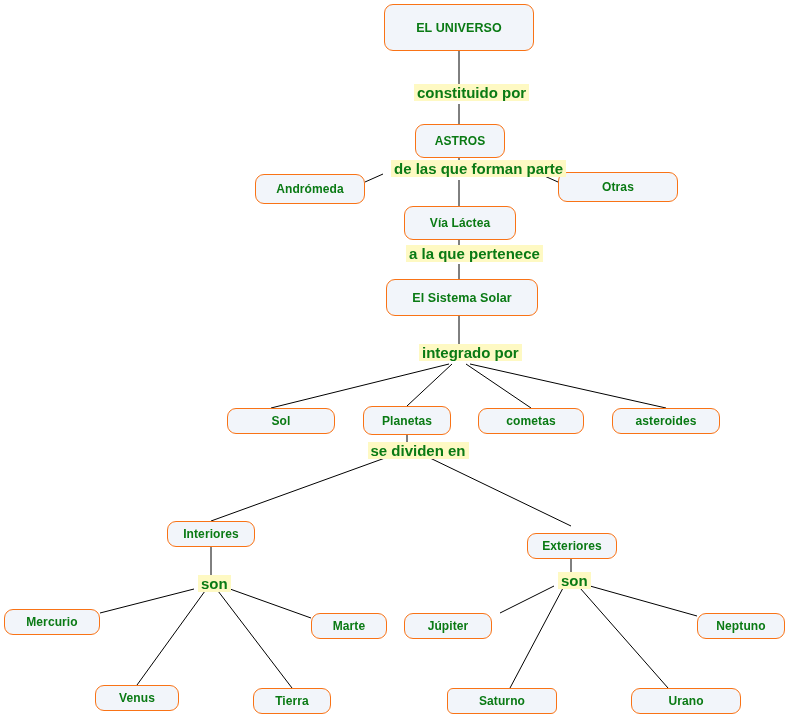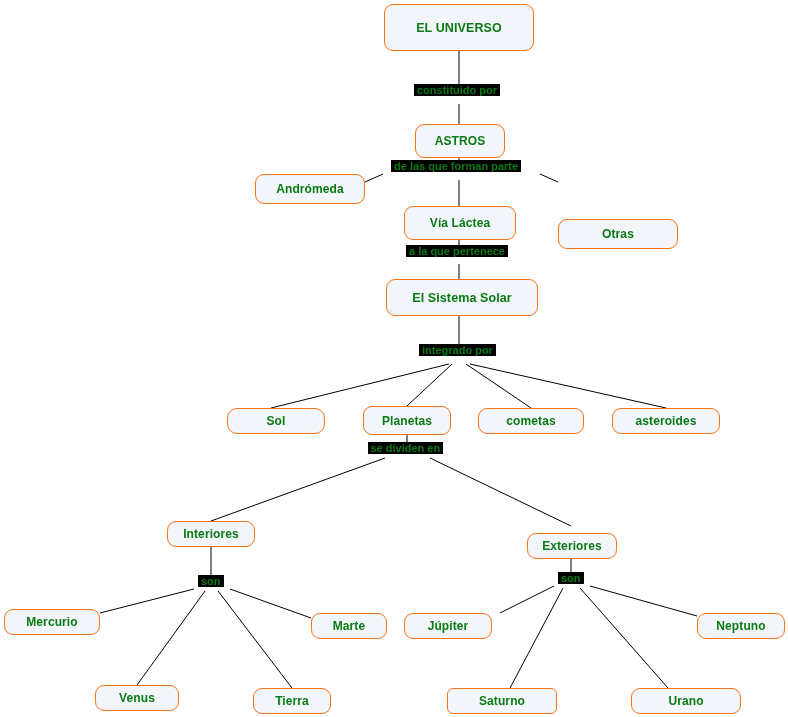--- a/index.html
+++ b/index.html
@@ -41,22 +41,22 @@
     white-space: nowrap;
     letter-spacing: 0.1px;
   }
   .node.big {
     font-size: 12.5px;
   }
   .link-label {
     position: absolute;
     color: #0a7a14;
     font-weight: bold;
-    font-size: 11px;
-    background: #000000;
+    font-size: 15px;
+    background: #fef9c3;
     padding: 0 3px;
     white-space: nowrap;
     text-align: center;
   }
 </style>
 </head>
 <body>
 
 <div id="canvas">
   <svg id="edges" viewBox="0 0 788 717">
@@ -84,24 +84,24 @@
       <line x1="571" y1="552" x2="571" y2="572" stroke="#000000" stroke-width="1"></line>
       <line x1="554" y1="586" x2="500" y2="613" stroke="#000000" stroke-width="1"></line>
       <line x1="590" y1="586" x2="697" y2="616" stroke="#000000" stroke-width="1"></line>
       <line x1="563" y1="588" x2="510" y2="688" stroke="#000000" stroke-width="1"></line>
       <line x1="580" y1="588" x2="668" y2="688" stroke="#000000" stroke-width="1"></line>
     </svg>
   <div id="nodes">
       <div class="node big" style="left: 384px; top: 4px; width: 150px; height: 47px;">EL UNIVERSO</div>
       <div class="node" style="left: 415px; top: 124px; width: 90px; height: 34px;">ASTROS</div>
       <div class="node" style="left: 255px; top: 174px; width: 110px; height: 30px;">Andrómeda</div>
-      <div class="node" style="left: 558px; top: 172px; width: 120px; height: 30px; margin-top: 47px;">Otras</div>
+      <div class="node" style="left: 558px; top: 172px; width: 120px; height: 30px;">Otras</div>
       <div class="node" style="left: 404px; top: 206px; width: 112px; height: 34px; text-align: center;">Vía Láctea</div>
       <div class="node big" style="left: 386px; top: 279px; width: 152px; height: 37px;">El Sistema Solar</div>
-      <div class="node" style="left: 227px; top: 408px; width: 98px; height: 26px; border-radius: 10px;">Sol</div>
+      <div class="node" style="left: 227px; top: 408px; width: 108px; height: 26px;">Sol</div>
       <div class="node" style="left: 363px; top: 406px; width: 88px; height: 29px;">Planetas</div>
       <div class="node" style="left: 478px; top: 408px; width: 106px; height: 26px;">cometas</div>
       <div class="node" style="left: 612px; top: 408px; width: 108px; height: 26px;">asteroides</div>
       <div class="node" style="left: 167px; top: 521px; width: 88px; height: 26px;">Interiores</div>
       <div class="node" style="left: 527px; top: 533px; width: 90px; height: 26px; text-align: center;">Exteriores</div>
       <div class="node" style="left: 4px; top: 609px; width: 96px; height: 26px;">Mercurio</div>
       <div class="node" style="left: 311px; top: 613px; width: 76px; height: 26px;">Marte</div>
       <div class="node" style="left: 95px; top: 685px; width: 84px; height: 26px;">Venus</div>
       <div class="node" style="left: 253px; top: 688px; width: 78px; height: 26px;">Tierra</div>
       <div class="node" style="left: 404px; top: 613px; width: 88px; height: 26px;">Júpiter</div>

